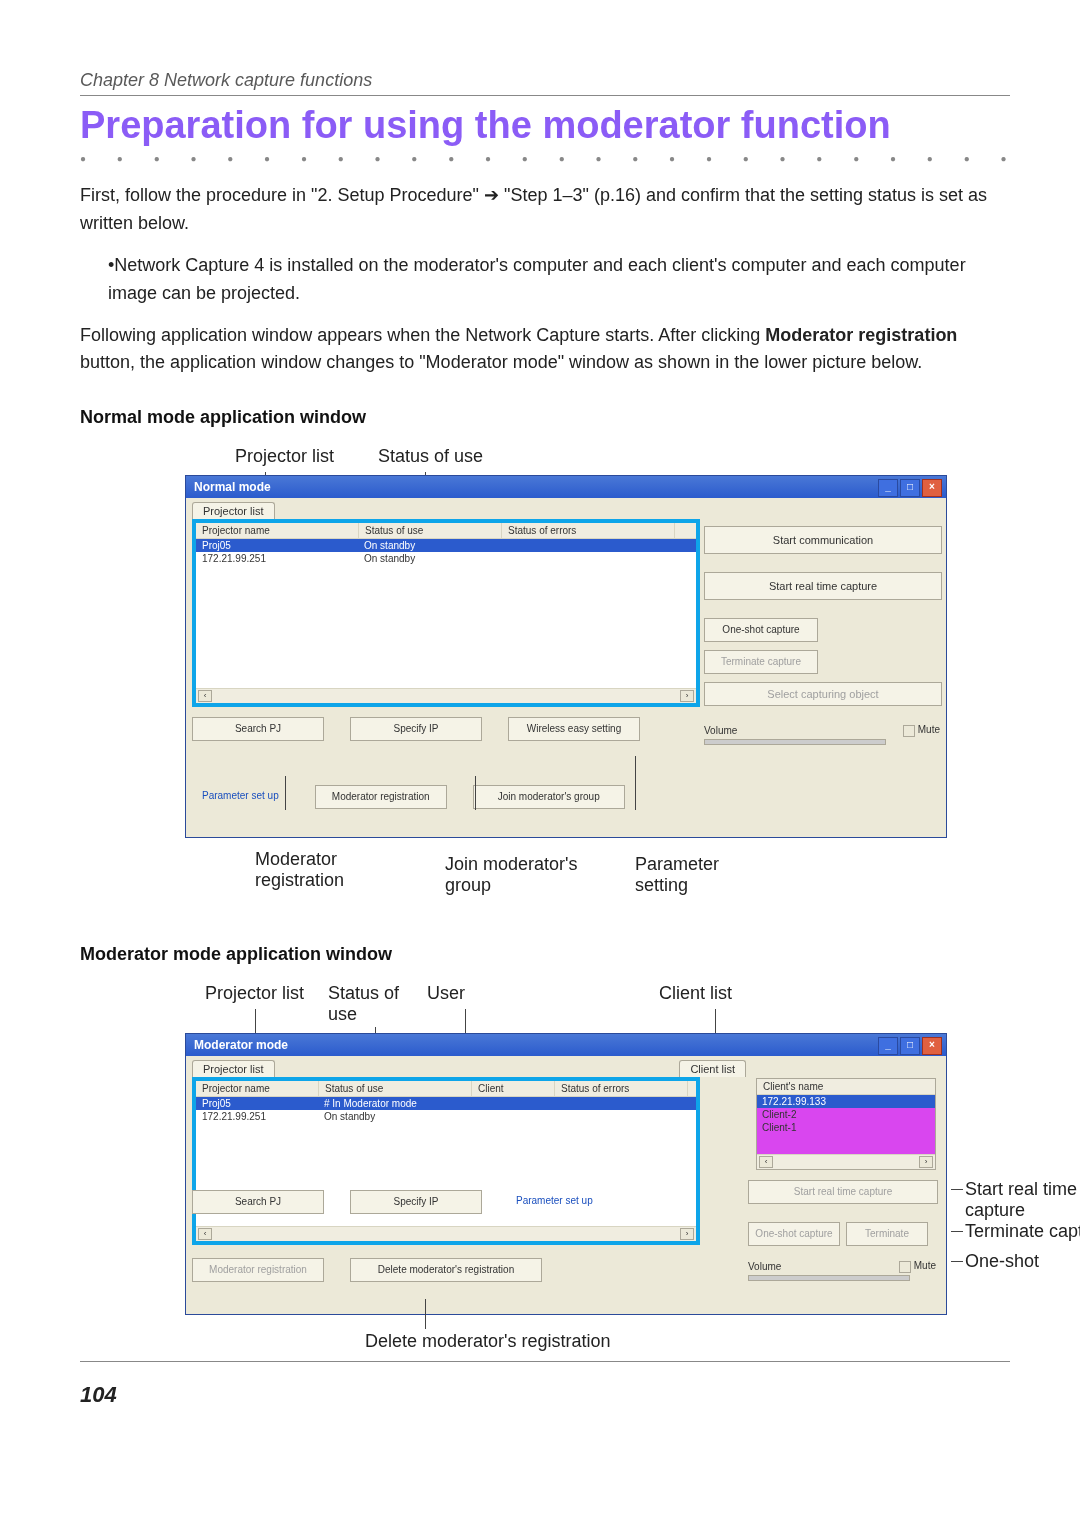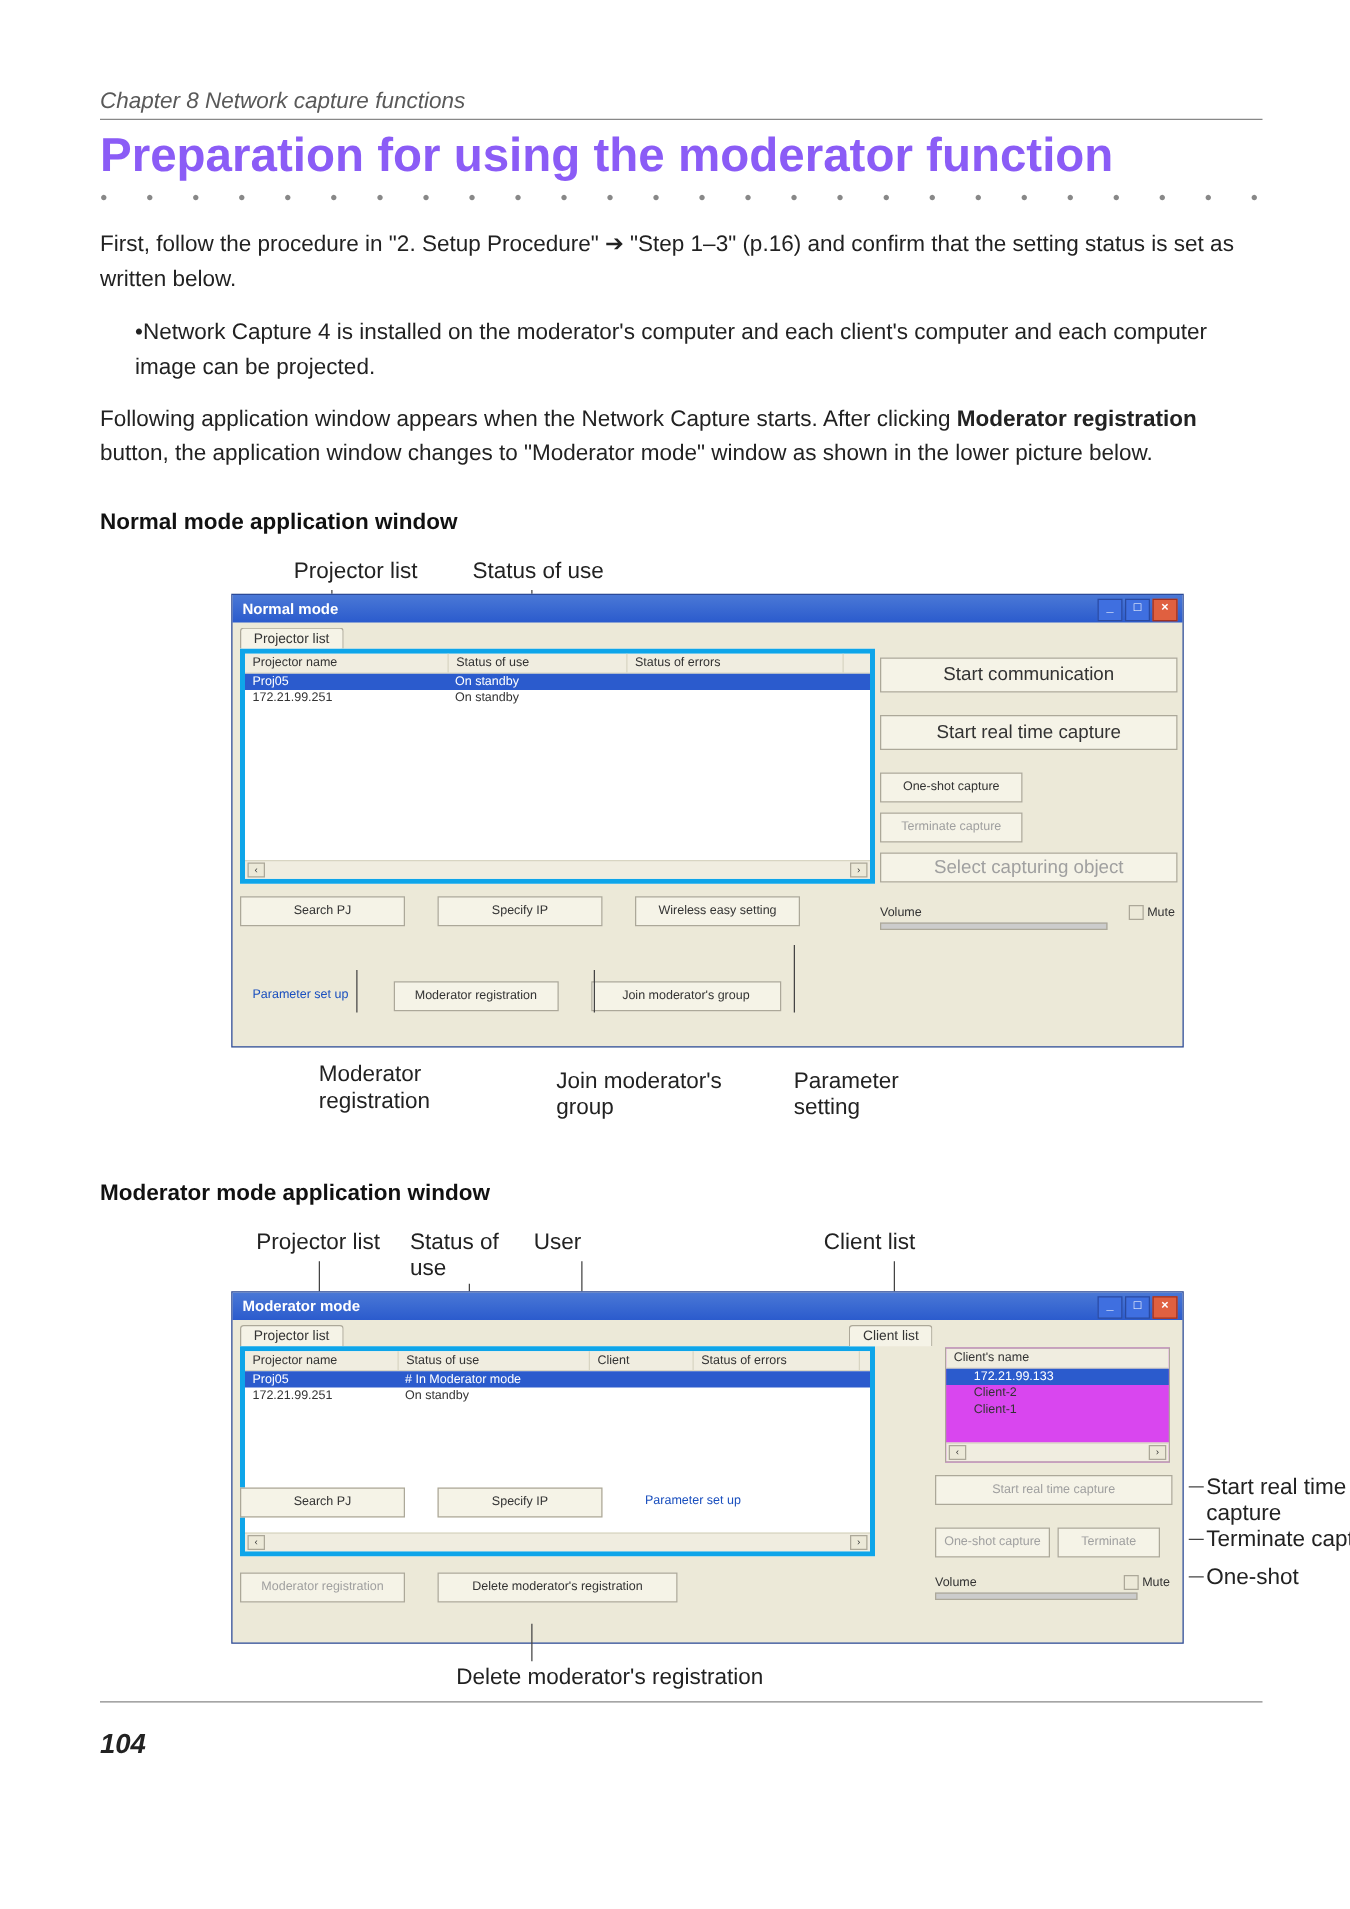--- a/index.html
+++ b/index.html
@@ -136,21 +136,21 @@
   .scroll-x {
     height: 14px; background: #f0ede0; border-top: 1px solid #d8d5c2;
     display:flex; justify-content:space-between; align-items:center; padding:0 2px;
   }
   .sbtn { width:12px; height:10px; background:#ece9d8; border:1px solid #aca899; font-size:8px; text-align:center; line-height:10px;}
   .right-panel {
     position:absolute; right:6px; top:50px; width:236px;
   }
   .btn {
     display:block; width:100%; height:26px; line-height:26px;
-    background:#f5f3e7; border:1px solid #aca899; font-size:15px;
+    background:#f5f3e7; border:1px solid #aca899; font-size:11px;
     text-align:center; margin-bottom:18px; color:#333;
   }
   .btn.small { height:22px; line-height:22px; width:112px; display:inline-block; margin-right:6px; margin-bottom:8px; font-size:10px;}
   .btn.disabled { color:#a0a0a0; }
   .vol-row { font-size:10px; display:flex; align-items:center; justify-content:space-between; margin-top:6px;}
   .slider {
     width:180px; height:4px; background:#ccc; border:1px solid #aca899; position:relative; margin-top:2px;
   }
   .bottom-btns {
     padding: 10px 6px 10px 6px; display:flex; flex-wrap:wrap; gap:26px;
@@ -169,21 +169,21 @@
     color:#222;
   }
   .callouts-below .lbl { position: absolute; white-space: nowrap; }
   .vline { position:absolute; width:1px; background:#444; }
   
   .client-pane {
     position:absolute; right:6px; top:30px; width:178px;
     background:#d946ef; border:1px solid #aca899; font-size:10px;
   }
   .client-pane .hd { background:#f0ede0; border-bottom:1px solid #d8d5c2; padding:2px 6px; font-size:10px;}
-  .client-pane .it { padding:1px 22px; }
+  .client-pane .it { padding:1px 5px; }
   .client-pane .it.sel { background:#2b5bcd; color:#fff; }
   
   .side-labels {
     position:absolute; right:-220px; top:140px; font-size:18px; color:#222;
     width:210px;
   }
   .side-labels .sl { position:absolute; white-space:nowrap;}
   .side-labels .sl::before {
     content:""; position:absolute; left:-14px; top:10px; width:12px; height:1px; background:#444;
   }

